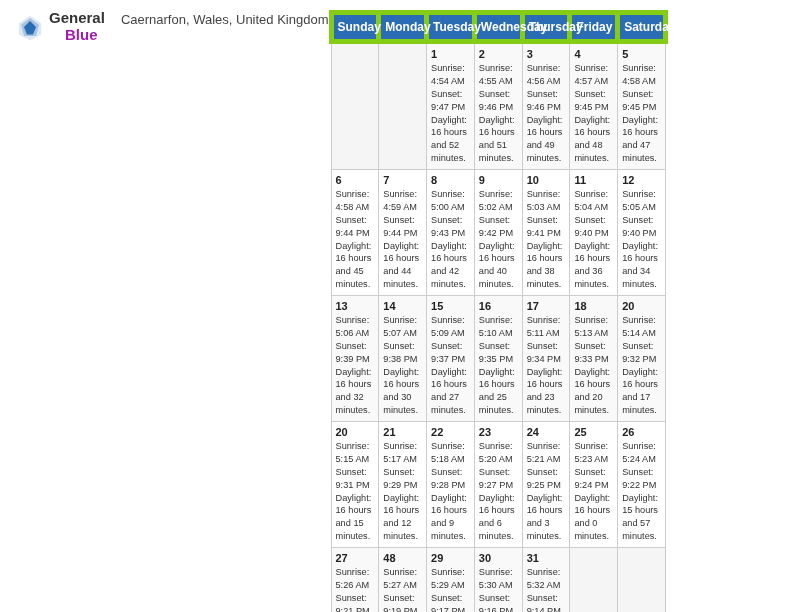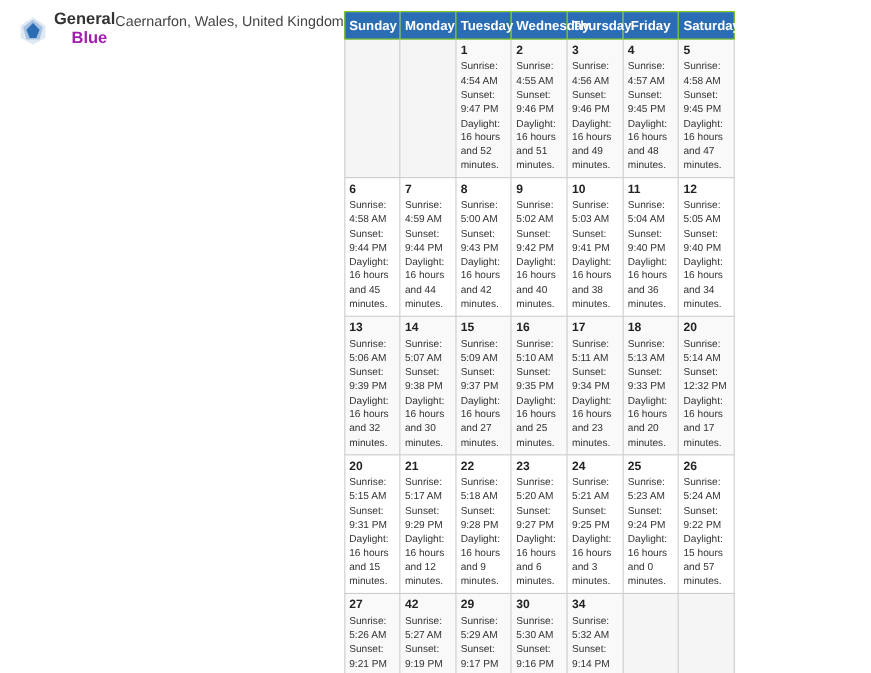--- a/index.html
+++ b/index.html
@@ -53,36 +53,37 @@
     .month-title {
       font-size: 36px;
       font-weight: bold;
       color: #222;
       line-height: 1;
     }
     .location {
       font-size: 13px;
       color: #444;
       margin-top: 2px;
+      margin-left: 16px;
     }
     .calendar {
       flex: 1;
       border: 1px solid #ccc;
       border-collapse: collapse;
       width: 100%;
       table-layout: fixed;
     }
     .calendar th {
       background-color: #2a6db5;
       color: #fff;
       font-size: 12px;
       font-weight: bold;
       padding: 5px 4px;
       text-align: center;
-      border: 1px solid #84cc16;
+      border: 5px solid #84cc16;
     }
     .calendar td {
       vertical-align: top;
       padding: 4px 4px;
       font-size: 9.5px;
       color: #333;
       border: 1px solid #ccc;
       height: 80px;
       background: #fff;
     }
@@ -251,21 +252,21 @@
           </td>
           <td>
             <div class="day-number">18</div>
             <div class="day-info" style="white-space: pre-line;">Sunrise: 5:13 AM
 Sunset: 9:33 PM
 Daylight: 16 hours and 20 minutes.</div>
           </td>
           <td>
             <div class="day-number">20</div>
             <div class="day-info" style="white-space: pre-line;">Sunrise: 5:14 AM
-Sunset: 12:32 PM
+Sunset: 9:32 PM
 Daylight: 16 hours and 17 minutes.</div>
           </td>
         </tr>
         <tr>
           <td>
             <div class="day-number">20</div>
             <div class="day-info" style="white-space: pre-line;">Sunrise: 5:15 AM
 Sunset: 9:31 PM
 Daylight: 16 hours and 15 minutes.</div>
           </td>
@@ -307,39 +308,39 @@
           </td>
         </tr>
         <tr>
           <td>
             <div class="day-number">27</div>
             <div class="day-info" style="white-space: pre-line;">Sunrise: 5:26 AM
 Sunset: 9:21 PM
 Daylight: 15 hours and 54 minutes.</div>
           </td>
           <td>
-            <div class="day-number">42</div>
+            <div class="day-number">48</div>
             <div class="day-info" style="white-space: pre-line;">Sunrise: 5:27 AM
 Sunset: 9:19 PM
 Daylight: 15 hours and 51 minutes.</div>
           </td>
           <td>
             <div class="day-number">29</div>
             <div class="day-info" style="white-space: pre-line;">Sunrise: 5:29 AM
 Sunset: 9:17 PM
 Daylight: 15 hours and 48 minutes.</div>
           </td>
           <td>
             <div class="day-number">30</div>
             <div class="day-info" style="white-space: pre-line;">Sunrise: 5:30 AM
 Sunset: 9:16 PM
 Daylight: 15 hours and 45 minutes.</div>
           </td>
           <td>
-            <div class="day-number">34</div>
+            <div class="day-number">31</div>
             <div class="day-info" style="white-space: pre-line;">Sunrise: 5:32 AM
 Sunset: 9:14 PM
 Daylight: 15 hours and 41 minutes.</div>
           </td>
           <td class="empty-cell"></td>
           <td class="empty-cell"></td>
         </tr>
       </tbody>
   </table>
 </div>

